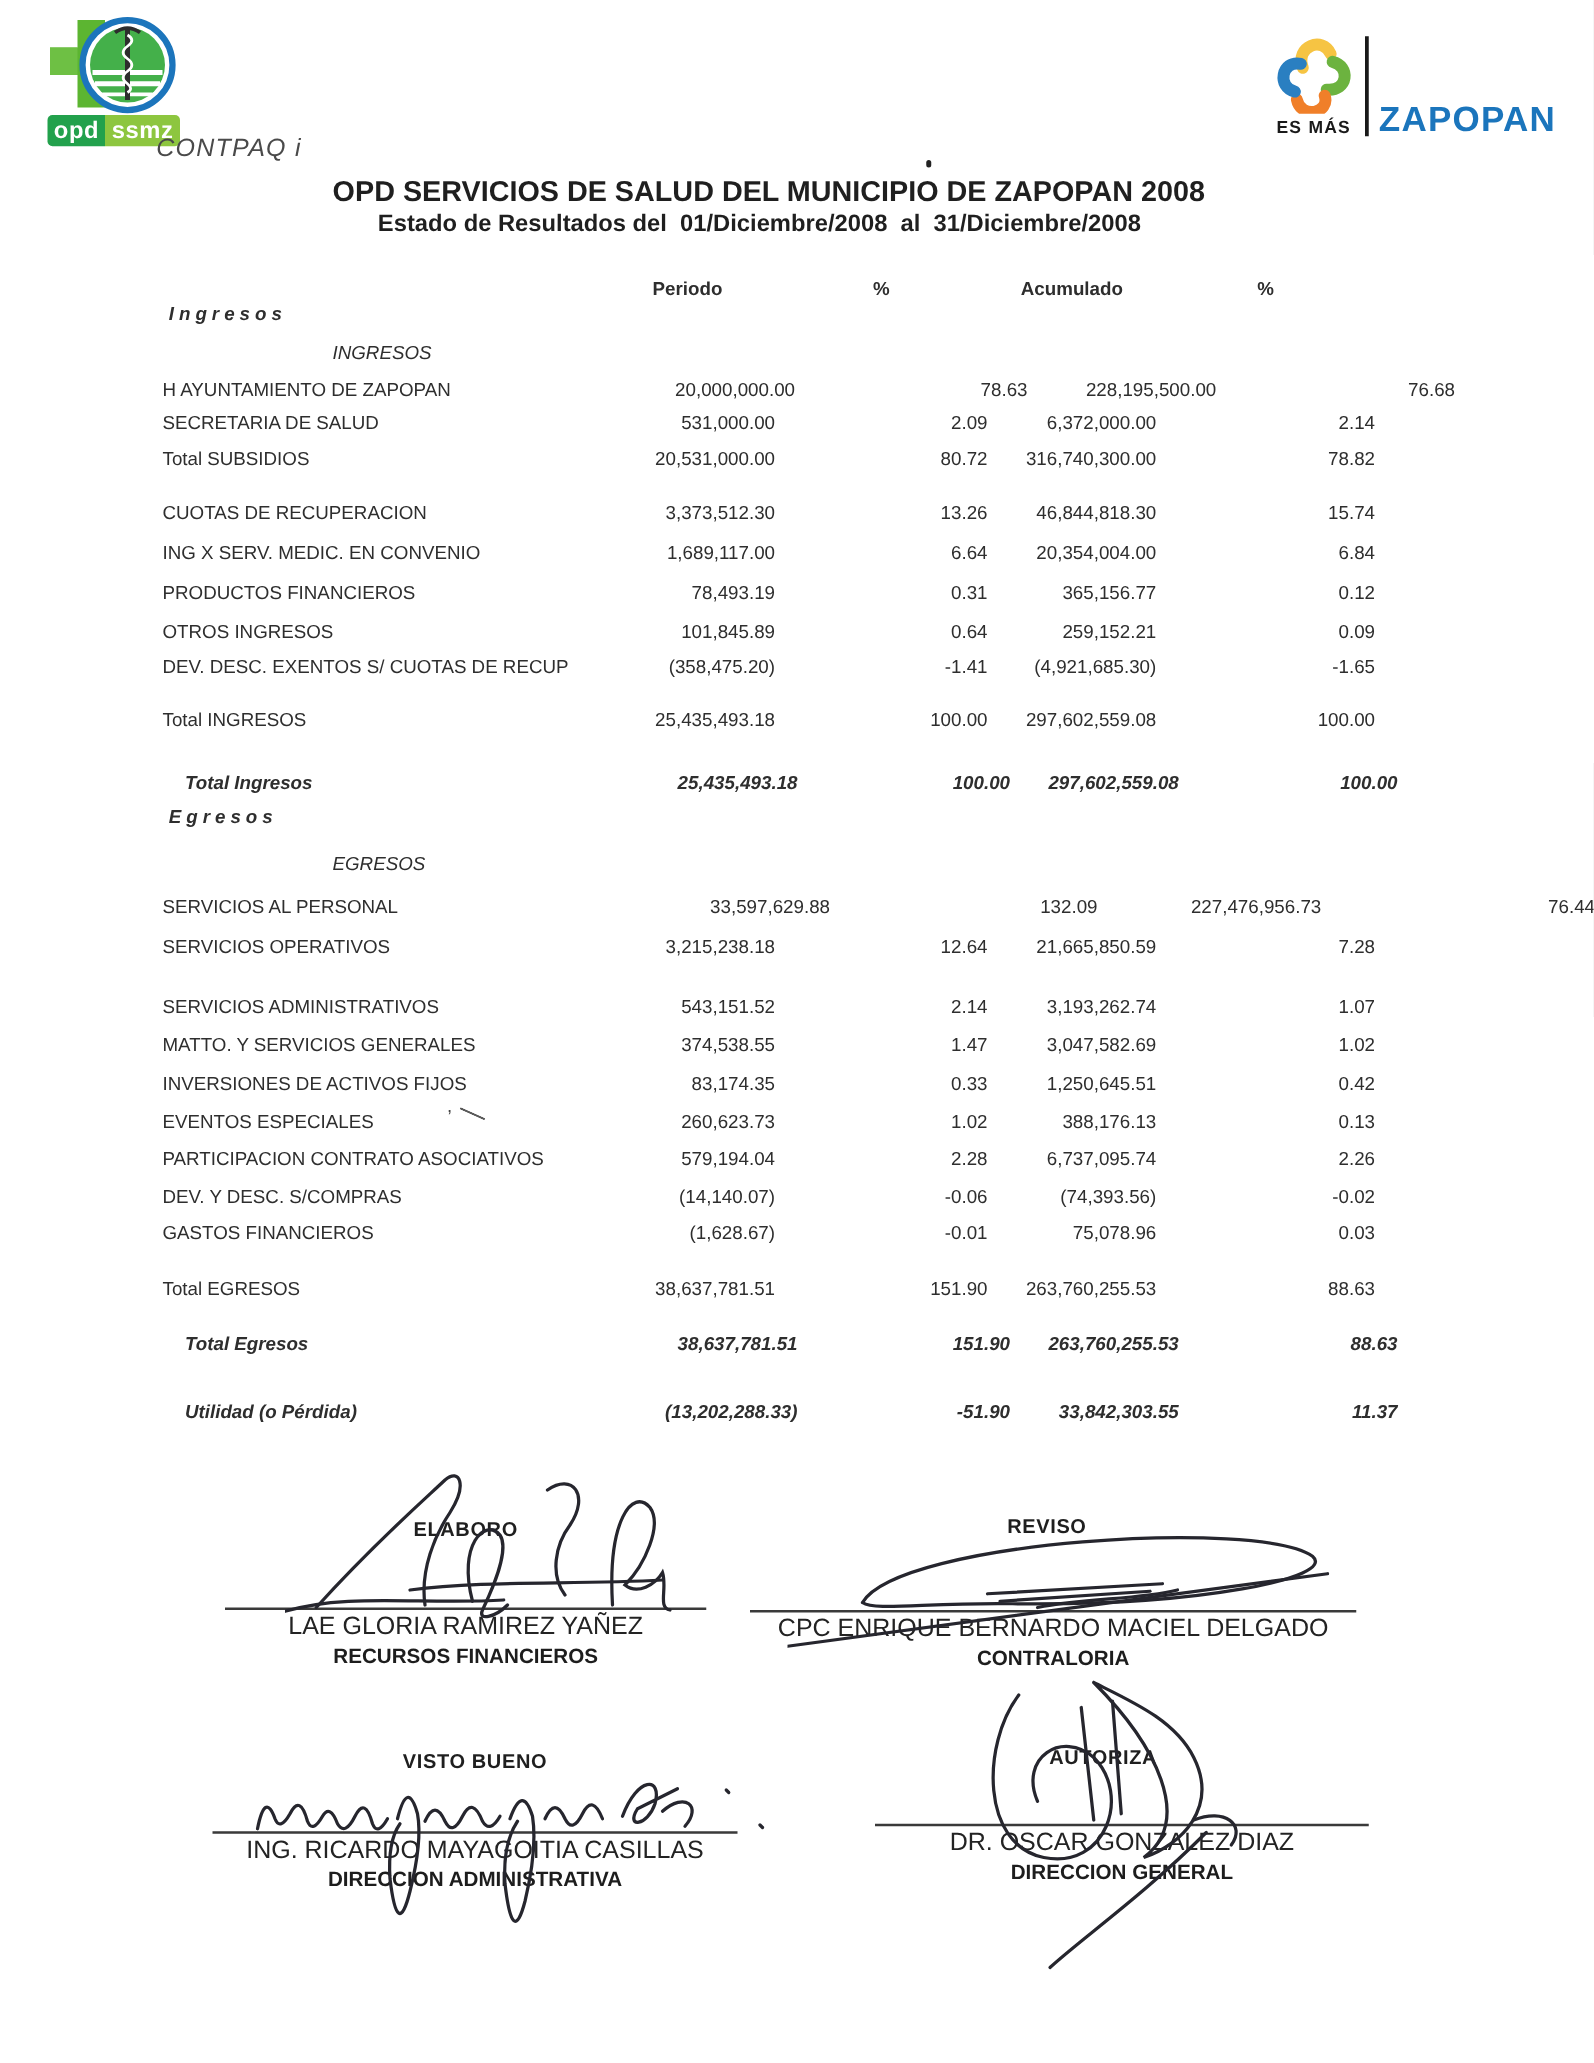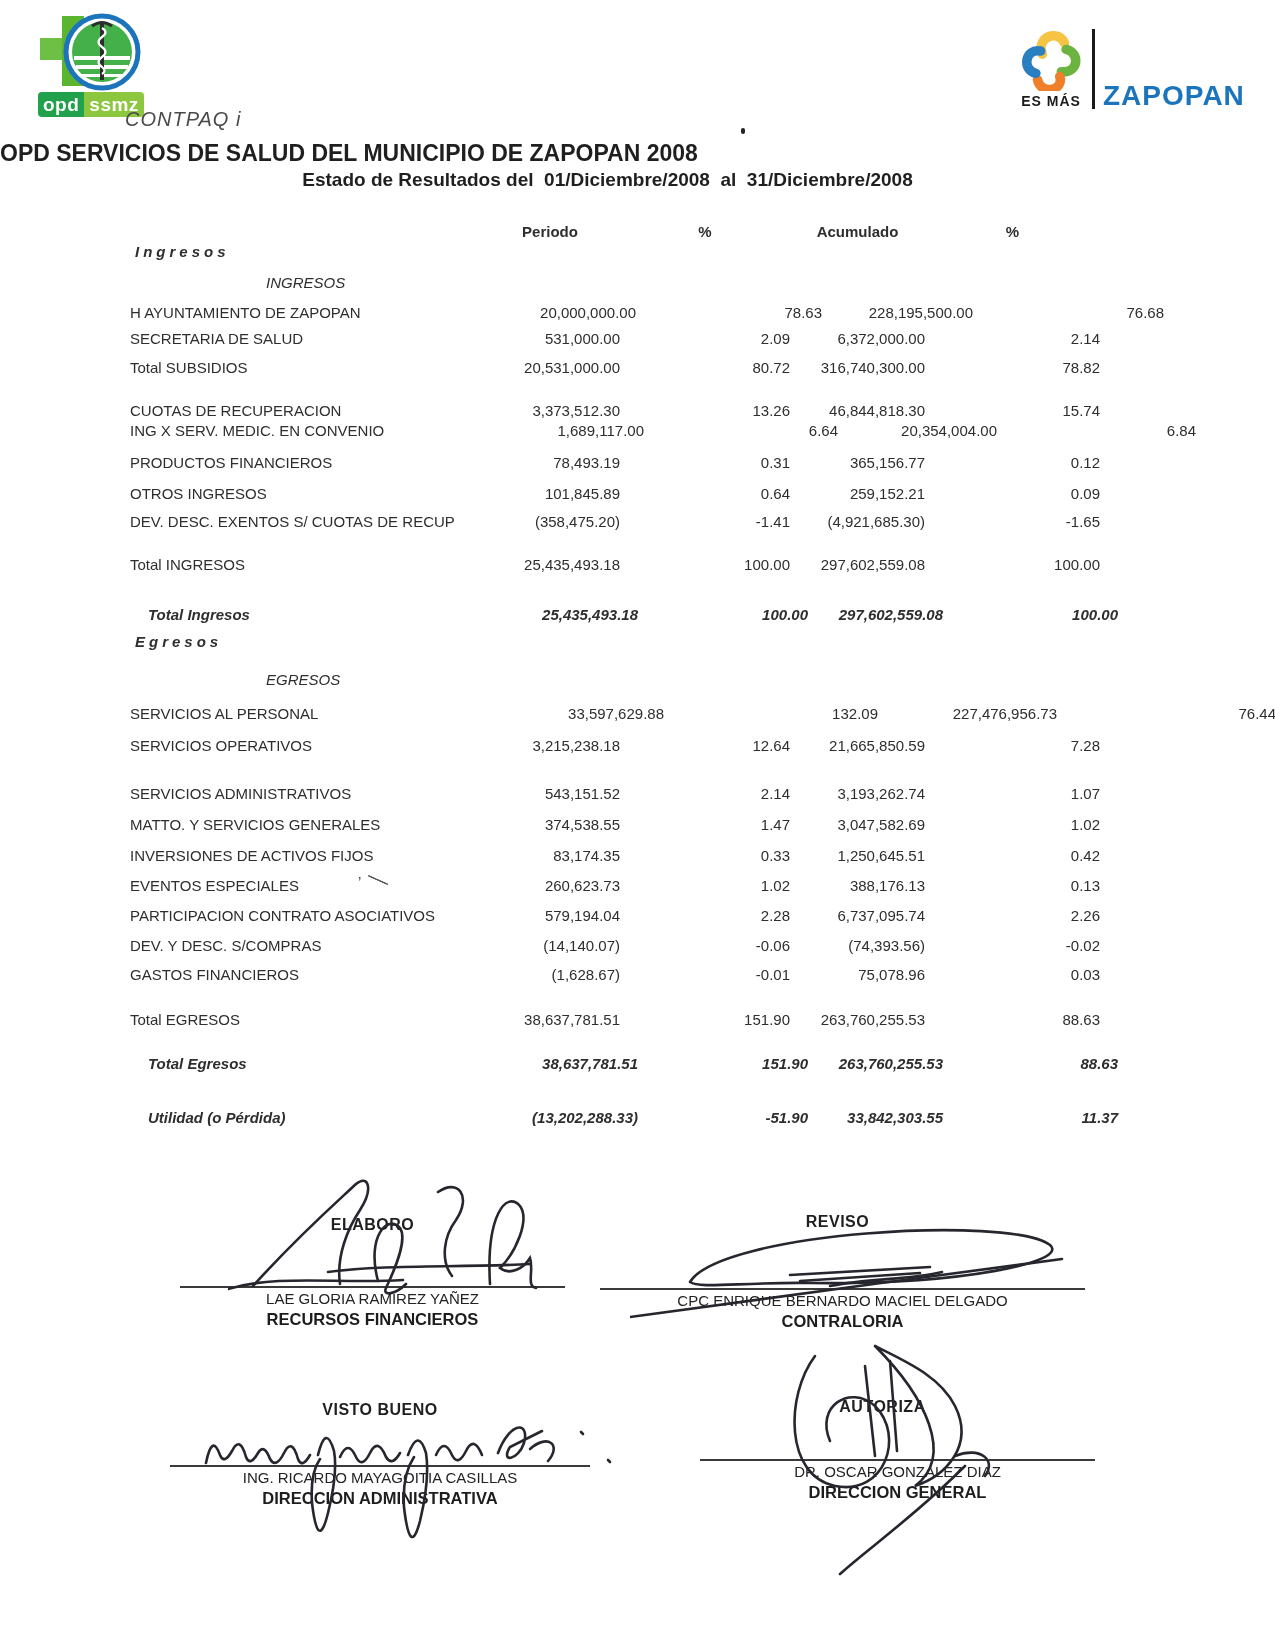--- a/index.html
+++ b/index.html
@@ -14,21 +14,21 @@
   .opd-box1{background:#22a14c;border-radius:4px 0 0 4px;padding:0 5px;}
   .opd-box2{background:#8dc63f;border-radius:0 4px 4px 0;padding:0 5px;}
   
   .logo-right{position:absolute;left:1020px;top:24px;width:230px;height:85px;display:flex;align-items:flex-end;}
   .logo-right .knot-col{display:flex;flex-direction:column;align-items:center;margin-right:10px;}
   .esmas{font-size:14px;font-weight:bold;letter-spacing:1px;color:#1a1a1a;margin-top:2px;}
   .vbar{width:3px;height:80px;background:#1a1a1a;margin-right:8px;}
   .zapopan{font-size:28px;font-weight:bold;color:#1b75bc;letter-spacing:1px;line-height:30px;margin-bottom:-2px;}
   
   .contpaq{position:absolute;left:125px;top:108px;font-style:italic;font-size:20px;color:#4a4a4a;letter-spacing:1px;}
-  .doc-title{position:absolute;left:0;top:140px;width:1230px;text-align:left;font-size:23px;font-weight:bold;color:#1f1f1f;}
+  .doc-title{position:absolute;left:0;top:140px;width:1230px;text-align:center;font-size:23px;font-weight:bold;color:#1f1f1f;}
   .doc-subtitle{position:absolute;left:0;top:169px;width:1215px;text-align:center;font-size:19px;font-weight:bold;color:#1f1f1f;white-space:pre;}
   .scan-dot{position:absolute;left:741px;top:128px;width:4px;height:6px;background:#222;border-radius:2px;}
   
   .statement{position:absolute;left:130px;top:222px;width:970px;font-size:15px;}
   .row{display:flex;height:20px;line-height:20px;}
   .c-label{width:350px;flex:none;position:relative;white-space:nowrap;}
   .c-periodo{width:140px;flex:none;text-align:right;}
   .c-pct1{width:170px;flex:none;text-align:right;}
   .c-acumulado{width:135px;flex:none;text-align:right;}
   .c-pct2{width:175px;flex:none;text-align:right;}
@@ -37,21 +37,21 @@
   .row.section .c-label{font-weight:bold;font-style:italic;letter-spacing:4px;padding-left:5px;}
   .row.subsection .c-label{font-style:italic;padding-left:136px;}
   .row.bold-total{font-weight:bold;font-style:italic;}
   .row.bold-total .c-label{padding-left:18px;}
   .row-artifact{position:absolute;left:228px;top:-4px;font-size:15px;color:#444;}
   .row-artifact .tick{display:inline-block;width:22px;height:0;border-top:2px solid #5a5a5a;transform:rotate(24deg);margin-left:6px;vertical-align:6px;border-radius:2px;}
   
   .sigblock{position:absolute;text-align:center;}
   .sig-action{font-size:16px;font-weight:bold;color:#1f1f1f;letter-spacing:.5px;}
   .sig-line{border-top:2px solid #3a3a3a;margin-top:4px;}
-  .sig-name{font-size:15px;margin-top:2px;color:#232323;white-space:nowrap;}
+  .sig-name{font-size:20px;margin-top:2px;color:#232323;white-space:nowrap;}
   .sig-role{font-size:16.5px;font-weight:bold;margin-top:3px;color:#1d1d1d;white-space:nowrap;}
   .sig-svg{position:absolute;pointer-events:none;}
   .sig-svg path{fill:none;stroke:#26262e;stroke-width:2.6;stroke-linecap:round;}
   #sb1{left:180px;top:1216px;width:385px;}
   #sb1 .sig-action{margin-top:0;}
   #sb1 .sig-line{margin-top:52px;}
   #sb2{left:600px;top:1213px;width:485px;}
   #sb2 .sig-line{margin-top:57px;}
   #sb3{left:170px;top:1401px;width:420px;}
   #sb3 .sig-line{margin-top:46px;}
@@ -146,21 +146,21 @@
           <span class="c-acumulado">316,740,300.00</span>
           <span class="c-pct2">78.82</span>
         </div>
         <div class="row item" style="margin-top: 23px;">
           <span class="c-label">CUOTAS DE RECUPERACION</span>
           <span class="c-periodo">3,373,512.30</span>
           <span class="c-pct1">13.26</span>
           <span class="c-acumulado">46,844,818.30</span>
           <span class="c-pct2">15.74</span>
         </div>
-        <div class="row item" style=" gap: 24px;">
+        <div class="row item" style="margin-top: 12px;">
           <span class="c-label">ING X SERV. MEDIC. EN CONVENIO</span>
           <span class="c-periodo">1,689,117.00</span>
           <span class="c-pct1">6.64</span>
           <span class="c-acumulado">20,354,004.00</span>
           <span class="c-pct2">6.84</span>
         </div>
         <div class="row item" style="margin-top: 12px;">
           <span class="c-label">PRODUCTOS FINANCIEROS</span>
           <span class="c-periodo">78,493.19</span>
           <span class="c-pct1">0.31</span>

